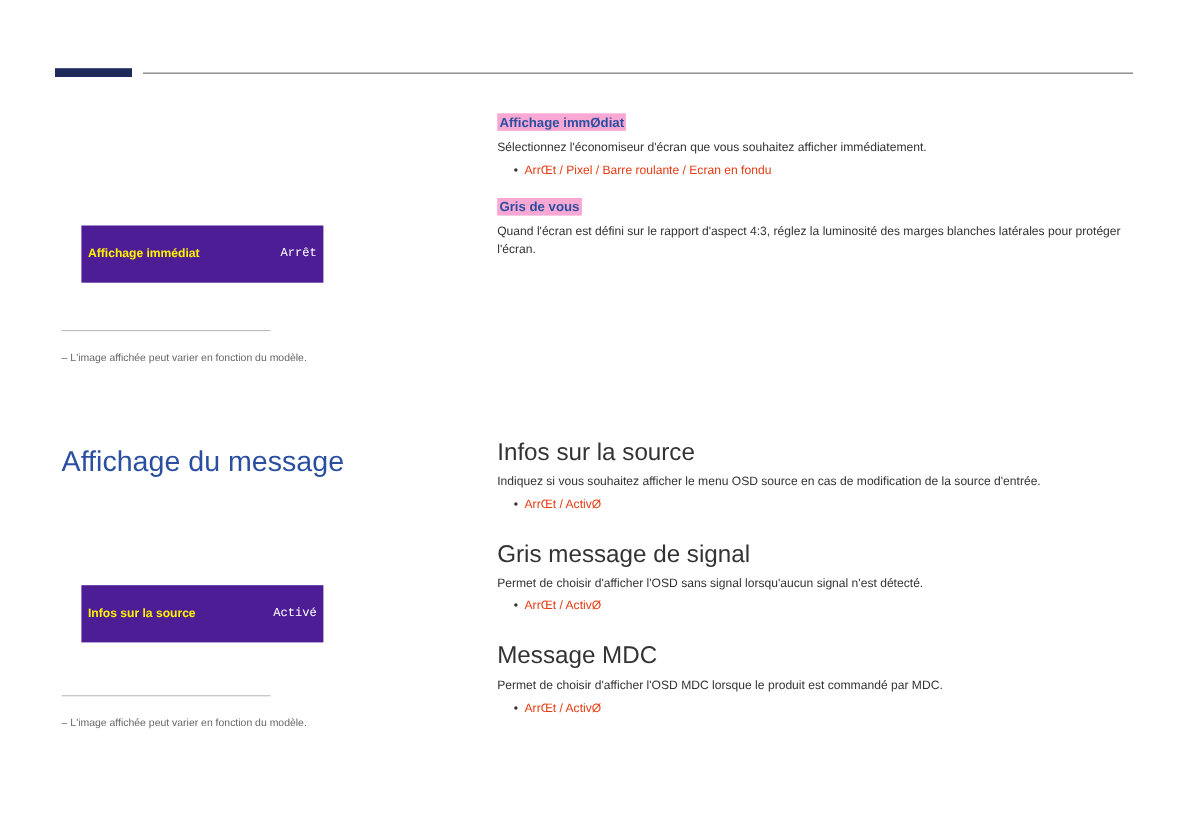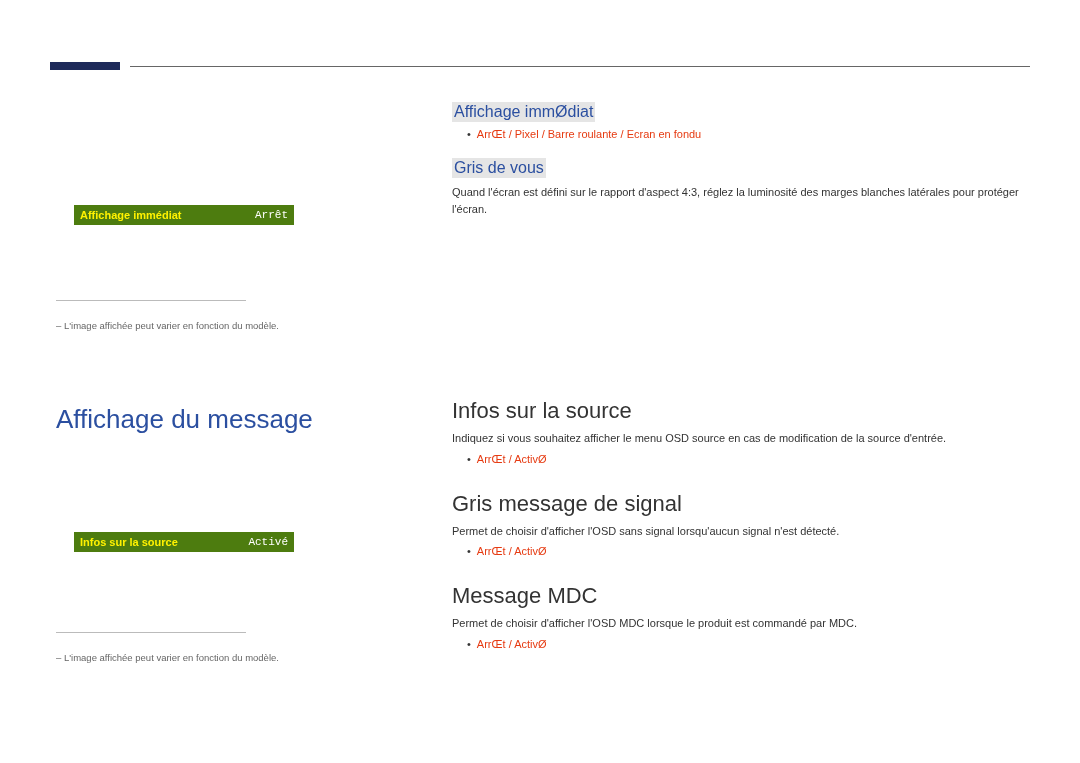--- a/index.html
+++ b/index.html
@@ -22,25 +22,25 @@
     .top-line {
       position: absolute;
       top: 66px;
       left: 130px;
       right: 50px;
       height: 1px;
       background: #666;
     }
     .heading-yellow {
       display: inline-block;
-      background: #e5e5e5;
+      background: #f9a8d4;
       color: #2b4fa0;
-      font-size: 16px;
+      font-size: 12px;
       padding: 1px 2px;
-      font-weight: 400;
+      font-weight: 700;
     }
     .desc {
       font-size: 11px;
       color: #333;
       margin-top: 6px;
       line-height: 1.5;
     }
     .option-line {
       font-size: 11px;
       color: #e63a11;
@@ -64,24 +64,24 @@
       margin-top: 26px;
     }
     .blue-h1 {
       font-size: 26px;
       font-weight: 400;
       color: #2b4fa0;
     }
     .left-menu-box {
       position: absolute;
       width: 220px;
-      background: #4d7c0f;
+      background: #4c1d95;
       color: #fff200;
       font-size: 11px;
-      padding: 4px 6px;
+      padding: 20px 6px;
       display: flex;
       justify-content: space-between;
       font-weight: bold;
     }
     .left-menu-val { color: #fff; font-weight: normal; font-family: Liberation Mono, monospace; }
     .menu-line-hr {
       border: none;
       border-top: 1px solid #bbb;
       width: 190px;
     }
@@ -110,20 +110,21 @@
   </style>
 </head>
 <body>
 
 <div class="top-bar"></div>
 <div class="top-line"></div>
 
 <div class="right-col">
   <div>
     <span class="heading-yellow">Affichage immØdiat</span>
+    <div class="desc">Sélectionnez l'économiseur d'écran que vous souhaitez afficher immédiatement.</div>
     <div class="option-line"><span class="bullet">•</span><span>ArrŒt / Pixel / Barre roulante / Ecran en fondu</span></div>
   </div>
   <div style="margin-top:18px;">
     <span class="heading-yellow">Gris de vous</span>
     <div class="desc">Quand l'écran est défini sur le rapport d'aspect 4:3, réglez la luminosité des marges blanches latérales pour protéger l'écran.</div>
   </div>
 </div>
 
 <div class="left-group1">
   <div class="left-menu-box">

